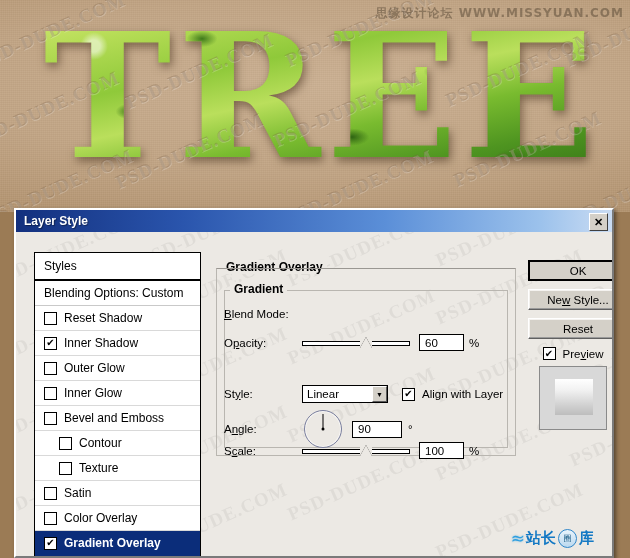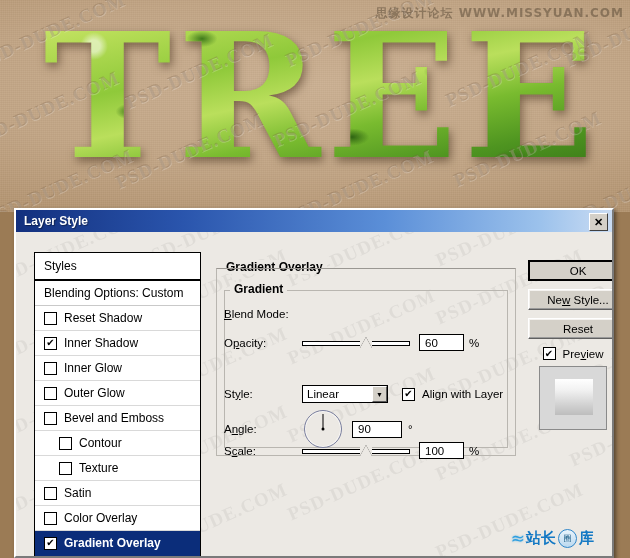--- a/index.html
+++ b/index.html
@@ -309,25 +309,25 @@
             <span>Reset Shadow</span>
           </div>
           <div class="sp-row">
             <span class="cb">
               <span>✔</span>
             </span>
             <span>Inner Shadow</span>
           </div>
           <div class="sp-row">
             <span class="cb"></span>
+            <span>Outer Glow</span>
+          </div>
+          <div class="sp-row">
+            <span class="cb"></span>
             <span>Inner Glow</span>
-          </div>
-          <div class="sp-row">
-            <span class="cb"></span>
-            <span>Outer Glow</span>
           </div>
           <div class="sp-row">
             <span class="cb"></span>
             <span>Bevel and Emboss</span>
           </div>
           <div class="sp-row indent">
             <span class="cb"></span>
             <span>Contour</span>
           </div>
           <div class="sp-row indent">

